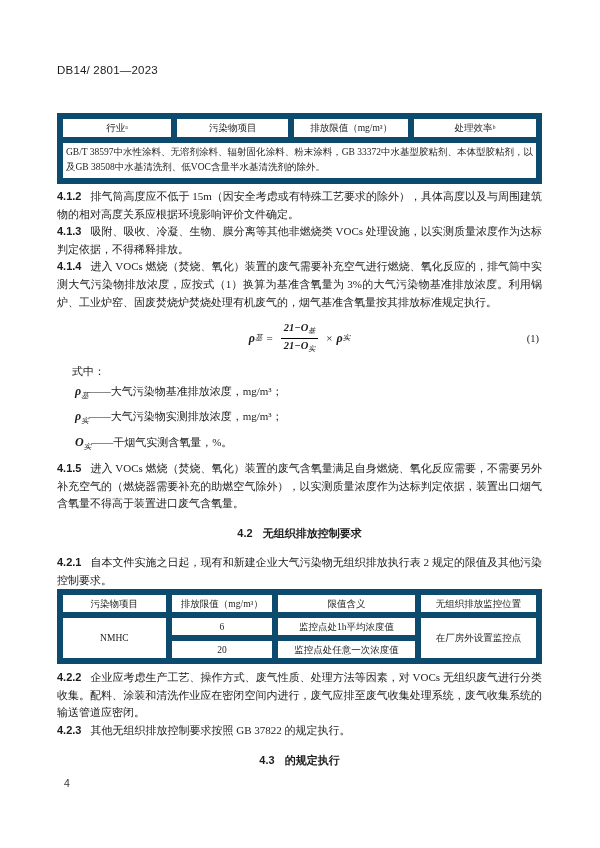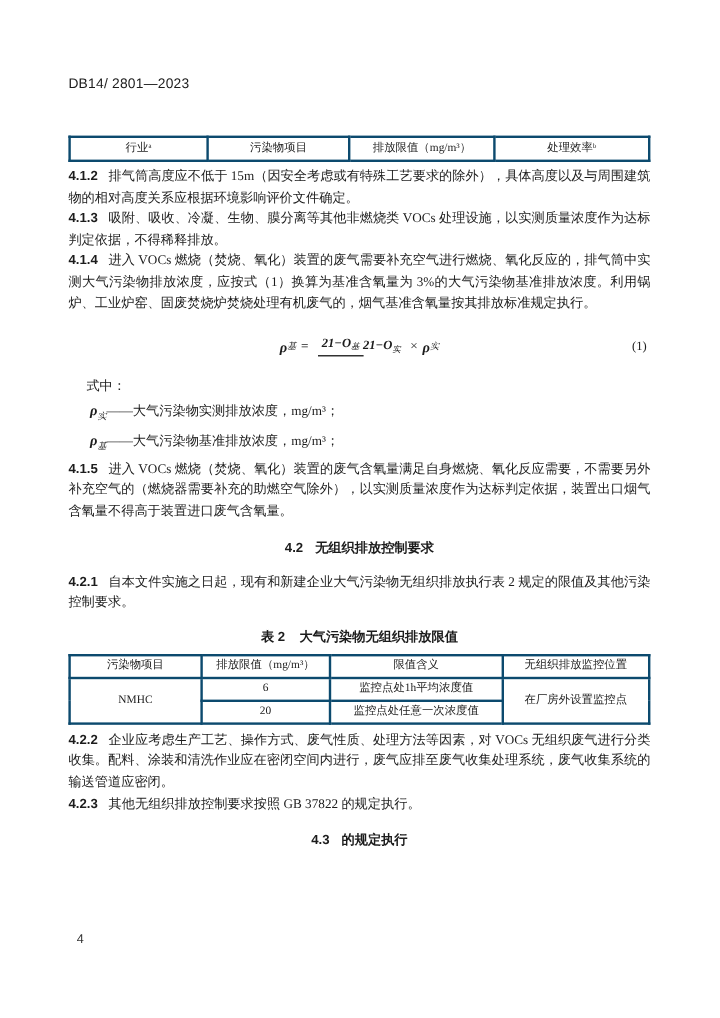--- a/index.html
+++ b/index.html
@@ -23,21 +23,21 @@
     margin-bottom: 37px;
     letter-spacing: 0.2px;
   }
   
   table {
     width: 100%;
     border-collapse: collapse;
     font-size: 9.5px;
     color: #1c1c1c;
   }
-  th, td { border: 2px solid #0c4a6e; }
+  th, td { border: 6px solid #0c4a6e; }
   .t1 { border: 1.5px solid #000; }
   .t1 th {
     font-weight: normal;
     text-align: center;
     padding: 3px 2px;
     line-height: 12px;
   }
   .t1 .footnote-cell {
     padding: 2px 3px 3px 3px;
     line-height: 15px;
@@ -81,22 +81,22 @@
     font-weight: bold;
     font-size: 12px;
   }
   .sub {
     font-style: italic;
     font-size: 7.5px;
     vertical-align: -3px;
   }
   .frac {
     display: inline-flex;
-    flex-direction: row;
-    align-items: flex-end;
+    flex-direction: column;
+    align-items: center;
     margin: 0 4px;
     font-size: 10px;
     line-height: 12px;
   }
   .frac .num { border-bottom: 1px solid #000; padding: 0 3px 1px 3px; }
   .frac .den { padding-top: 1px; }
   .frac .sym { font-size: 10.5px; }
   .frac .sub { font-size: 7px; vertical-align: -2px; }
   .op { margin: 0 4px; font-size: 11px; }
   .eq-number {
@@ -145,20 +145,23 @@
   <div class="doc-code">DB14/ 2801—2023</div>
 
   <div class="t1-wrap">
     <table class="t1">
       <tbody>
           <tr>
         <th style="width:23.8%">行业ᵃ</th>
         <th style="width:24.5%">污染物项目</th>
         <th style="width:25%">排放限值（mg/m³）</th>
         <th>处理效率ᵇ</th>
+      </tr>
+      <tr>
+        <td class="footnote-cell" colspan="4">GB/T 38597中水性涂料、无溶剂涂料、辐射固化涂料、粉末涂料，GB 33372中水基型胶粘剂、本体型胶粘剂，以及GB 38508中水基清洗剂、低VOC含量半水基清洗剂的除外。</td>
       </tr>
     </tbody>
       </table>
   </div>
 
   <p class="para"><span class="clause-num">4.1.2</span><span>排气筒高度应不低于 15m（因安全考虑或有特殊工艺要求的除外），具体高度以及与周围建筑物的相对高度关系应根据环境影响评价文件确定。</span></p>
 
   <p class="para"><span class="clause-num">4.1.3</span><span>吸附、吸收、冷凝、生物、膜分离等其他非燃烧类 VOCs 处理设施，以实测质量浓度作为达标判定依据，不得稀释排放。</span></p>
 
   <p class="para"><span class="clause-num">4.1.4</span><span>进入 VOCs 燃烧（焚烧、氧化）装置的废气需要补充空气进行燃烧、氧化反应的，排气筒中实测大气污染物排放浓度，应按式（1）换算为基准含氧量为 3%的大气污染物基准排放浓度。利用锅炉、工业炉窑、固废焚烧炉焚烧处理有机废气的，烟气基准含氧量按其排放标准规定执行。</span></p>
@@ -172,31 +175,31 @@
       <span class="den"><span class="sym">21−O</span><span class="sub">实</span></span>
     </span>
     <span class="op">×</span>
     <span class="sym">ρ</span>
       <span class="sub">实</span>
     <span class="eq-number">(1)</span>
   </div>
 
   <p class="para where-label">式中：</p>
 
+  <div class="def-line"><span class="sym">ρ</span><span class="sub">基</span><span>——大气污染物基准排放浓度，mg/m³；</span></div>
   <div class="def-line"><span class="sym">ρ</span><span class="sub">实</span><span>——大气污染物实测排放浓度，mg/m³；</span></div>
-  <div class="def-line"><span class="sym">ρ</span><span class="sub">基</span><span>——大气污染物基准排放浓度，mg/m³；</span></div>
+  <div class="def-line" style="margin-bottom:3px"><span class="sym">O</span><span class="sub">实</span><span>——干烟气实测含氧量，%。</span></div>
 
   <p class="para"><span class="clause-num">4.1.5</span><span>进入 VOCs 燃烧（焚烧、氧化）装置的废气含氧量满足自身燃烧、氧化反应需要，不需要另外补充空气的（燃烧器需要补充的助燃空气除外），以实测质量浓度作为达标判定依据，装置出口烟气含氧量不得高于装置进口废气含氧量。</span></p>
 
 
   <div class="section-heading"><span class="sec-num">4.2</span><span>无组织排放控制要求</span></div>
 
   <p class="para"><span class="clause-num">4.2.1</span><span>自本文件实施之日起，现有和新建企业大气污染物无组织排放执行表 2 规定的限值及其他污染控制要求。</span></p>
 
-  <div class="t2-caption"><span class="cap-num">表 2</span><span>大气污染物无组织排放限值</span></div>
 
   <table class="t2">
     <tbody>
         <tr>
       <th style="width:22.7%">污染物项目</th>
       <th style="width:22.2%">排放限值（mg/m³）</th>
       <th style="width:29.8%">限值含义</th>
       <th>无组织排放监控位置</th>
     </tr>
     <tr>

